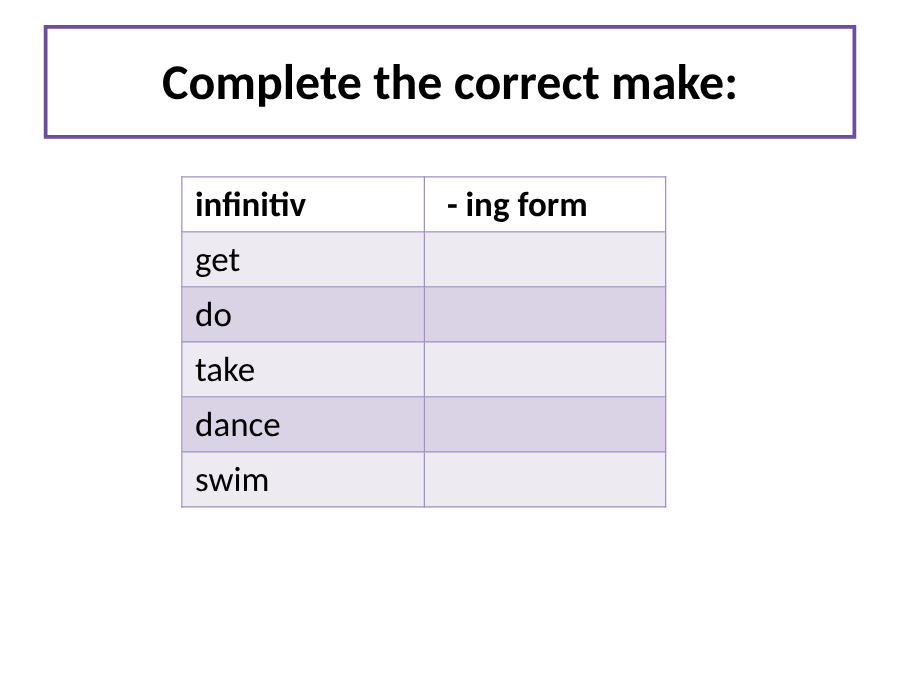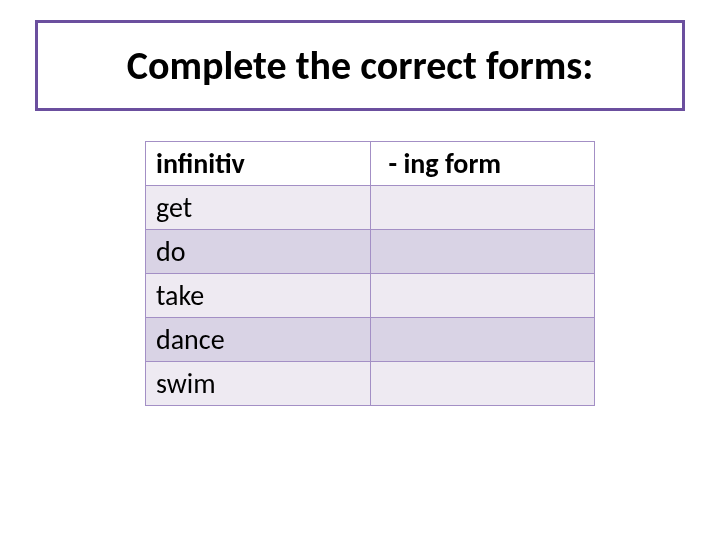--- a/index.html
+++ b/index.html
@@ -16,21 +16,21 @@
       text-align: center;
       margin-bottom: 30px;
     }
     .title-box h1 {
       font-size: 40px;
       font-weight: 700;
       color: #000;
     }
     table {
       border-collapse: collapse;
-      width: 450px;
+      width: 388px;
       margin: 0 auto 0 110px;
     }
     th, td {
       border: 1px solid #a38fc5;
       padding: 4px 10px;
       text-align: left;
       font-size: 28px;
       color: #000;
       height: 40px;
     }
@@ -47,21 +47,21 @@
     tbody tr:nth-child(even) td {
       background: #d9d3e5;
     }
     .col1 { width: 50%; }
     .col2 { width: 50%; padding-left: 18px; }
   </style>
 </head>
 <body>
 
 <div class="title-box">
-  <h1>Complete the correct forms:</h1>
+  <h1>Complete the correct make:</h1>
 </div>
 
 <table>
   <thead>
     <tr>
       <th class="col1">infinitiv</th>
       <th class="col2">- ing form</th>
     </tr>
   </thead>
   <tbody>

